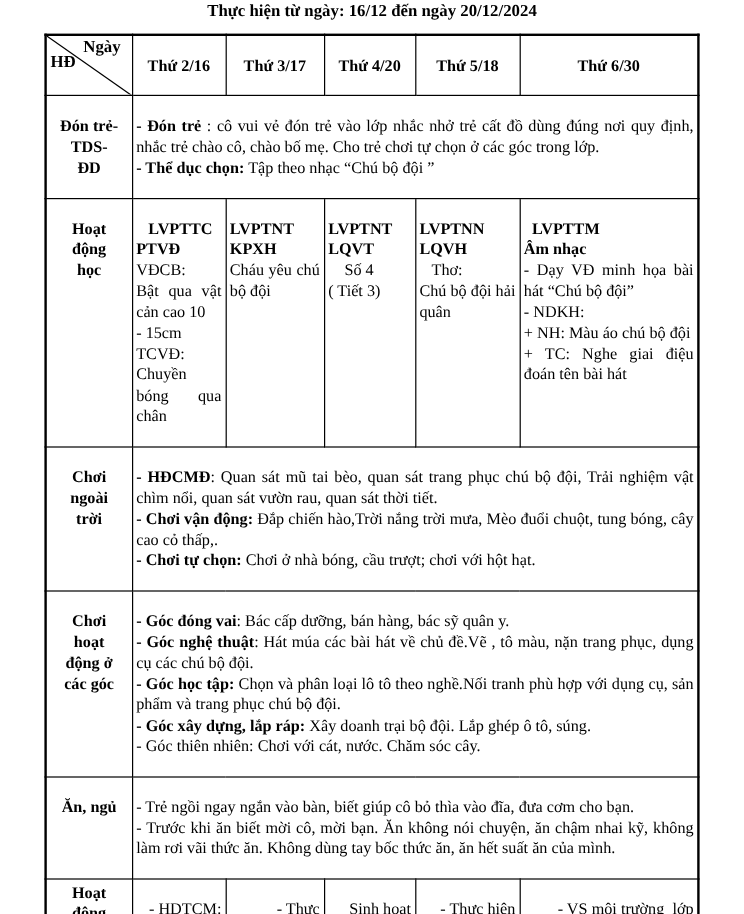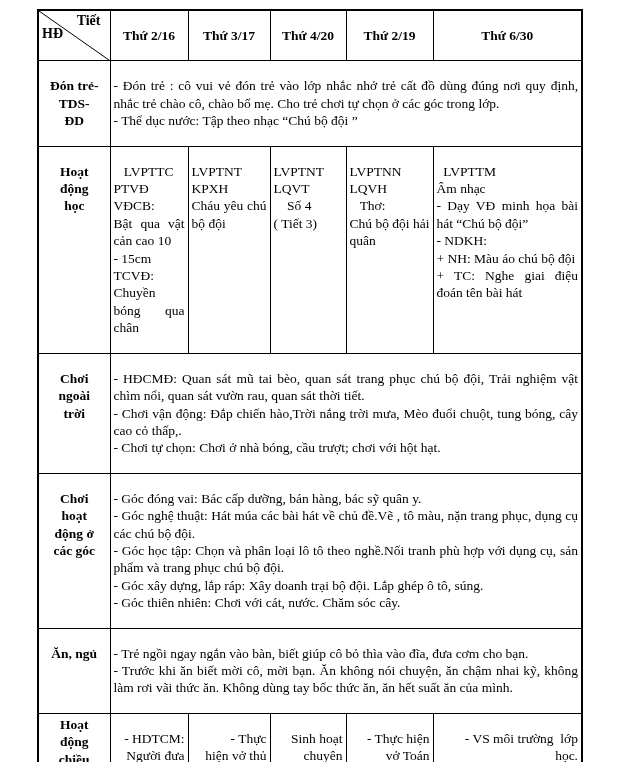--- a/index.html
+++ b/index.html
@@ -71,21 +71,21 @@
     text-align: center;
     vertical-align: middle;
     font-size: 14px;
     white-space: pre-line;
   }
   .row-header.top { vertical-align: top; padding-top: 2px; }
 
   td.justify { text-align: justify; }
   td.left    { text-align: right; }
 
-  .b { font-weight: normal; }
+  .b { font-weight: bold; }
 
   
   th.corner {
     position: relative;
     padding: 0;
     vertical-align: middle;
   }
   .corner svg {
     position: absolute;
     left: 0; top: 0;
@@ -101,52 +101,53 @@
     position: absolute;
     bottom: 18px; left: 3px;
     font-size: 14px; font-weight: bold;
   }
 </style>
 </head>
 <body>
 
 <div class="page">
 
+  <div class="subtitle">Thực hiện từ ngày: 16/12 đến ngày 20/12/2024</div>
 
   <table class="schedule">
     <colgroup>
       <col style="width:72px">
       <col style="width:78px">
       <col style="width:82px">
       <col style="width:76px">
       <col style="width:87px">
       <col style="width:149px">
     </colgroup>
 
     <tbody>
         <tr class="r-head">
       <th class="corner">
         <svg viewBox="0 0 10 10" preserveAspectRatio="none">
           <line x1="0" y1="0" x2="10" y2="10" stroke="#000" stroke-width="1" vector-effect="non-scaling-stroke"></line>
         </svg>
-        <span class="corner-top">Tiết</span>
+        <span class="corner-top">Ngày</span>
         <span class="corner-bottom">HĐ</span>
       </th>
       <th class="day-header">Thứ 2/16</th>
       <th class="day-header">Thứ 3/17</th>
       <th class="day-header">Thứ 4/20</th>
-      <th class="day-header">Thứ 2/19</th>
+      <th class="day-header">Thứ 5/18</th>
       <th class="day-header">Thứ 6/30</th>
     </tr>
 
     <tr class="r-dontre">
       <th class="row-header">Đón trẻ-
 TDS-
 ĐD</th>
-      <td colspan="5" class="justify"><span class="b">- Đón trẻ</span><span> : cô vui vẻ đón trẻ vào lớp nhắc nhở trẻ cất đồ dùng đúng nơi quy định, nhắc trẻ chào cô, chào bố mẹ. Cho trẻ chơi tự chọn ở các góc trong lớp.<br></span><span class="b">- Thể dục nước:</span><span> Tập theo nhạc “Chú bộ đội ”</span></td>
+      <td colspan="5" class="justify"><span class="b">- Đón trẻ</span><span> : cô vui vẻ đón trẻ vào lớp nhắc nhở trẻ cất đồ dùng đúng nơi quy định, nhắc trẻ chào cô, chào bố mẹ. Cho trẻ chơi tự chọn ở các góc trong lớp.<br></span><span class="b">- Thể dục chọn:</span><span> Tập theo nhạc “Chú bộ đội ”</span></td>
     </tr>
 
     <tr class="r-hoc">
       <th class="row-header">Hoạt
 động
 học</th>
       <td class="justify"><span class="b">&nbsp;&nbsp;&nbsp;LVPTTC<br>PTVĐ<br></span><span>VĐCB:<br>Bật qua vật cản cao 10<br>- 15cm<br>TCVĐ:<br>Chuyền bóng qua chân</span></td>
       <td class="justify"><span class="b">LVPTNT<br>KPXH<br></span><span>Cháu yêu chú bộ đội</span></td>
       <td class="justify"><span class="b">LVPTNT<br>LQVT<br></span><span>&nbsp;&nbsp;&nbsp;&nbsp;Số 4<br>( Tiết 3)</span></td>
       <td class="justify"><span class="b">LVPTNN<br>LQVH<br></span><span>&nbsp;&nbsp;&nbsp;Thơ:<br>Chú bộ đội hải quân</span></td>

